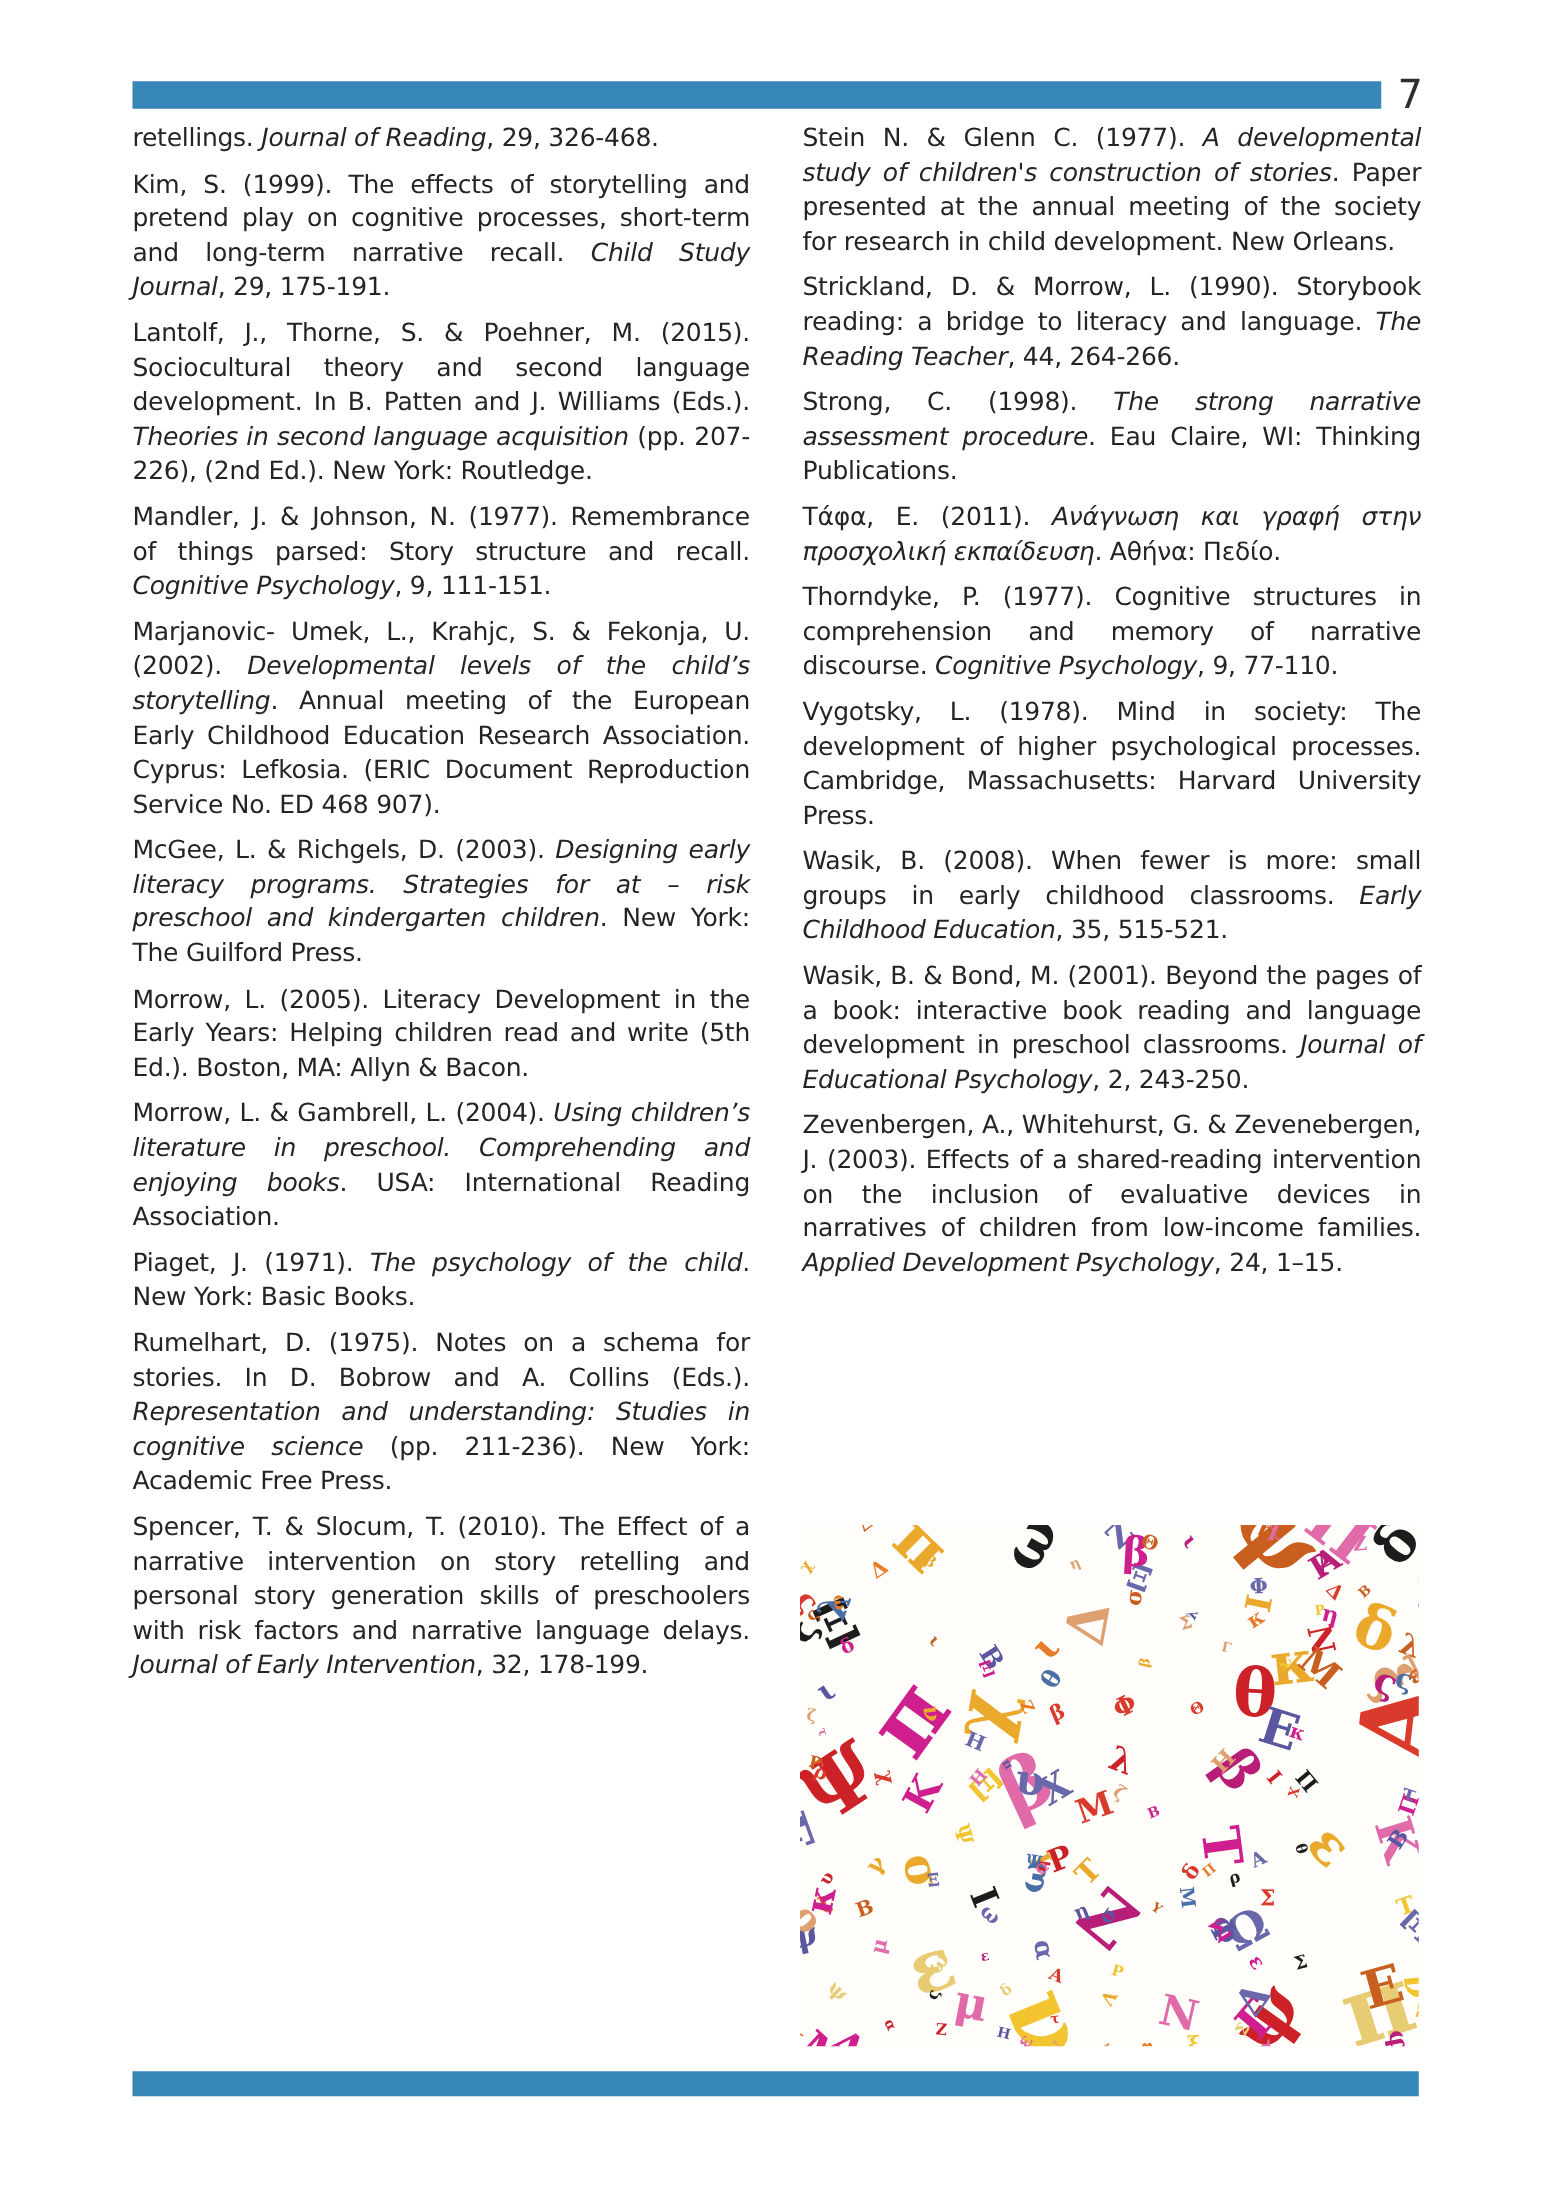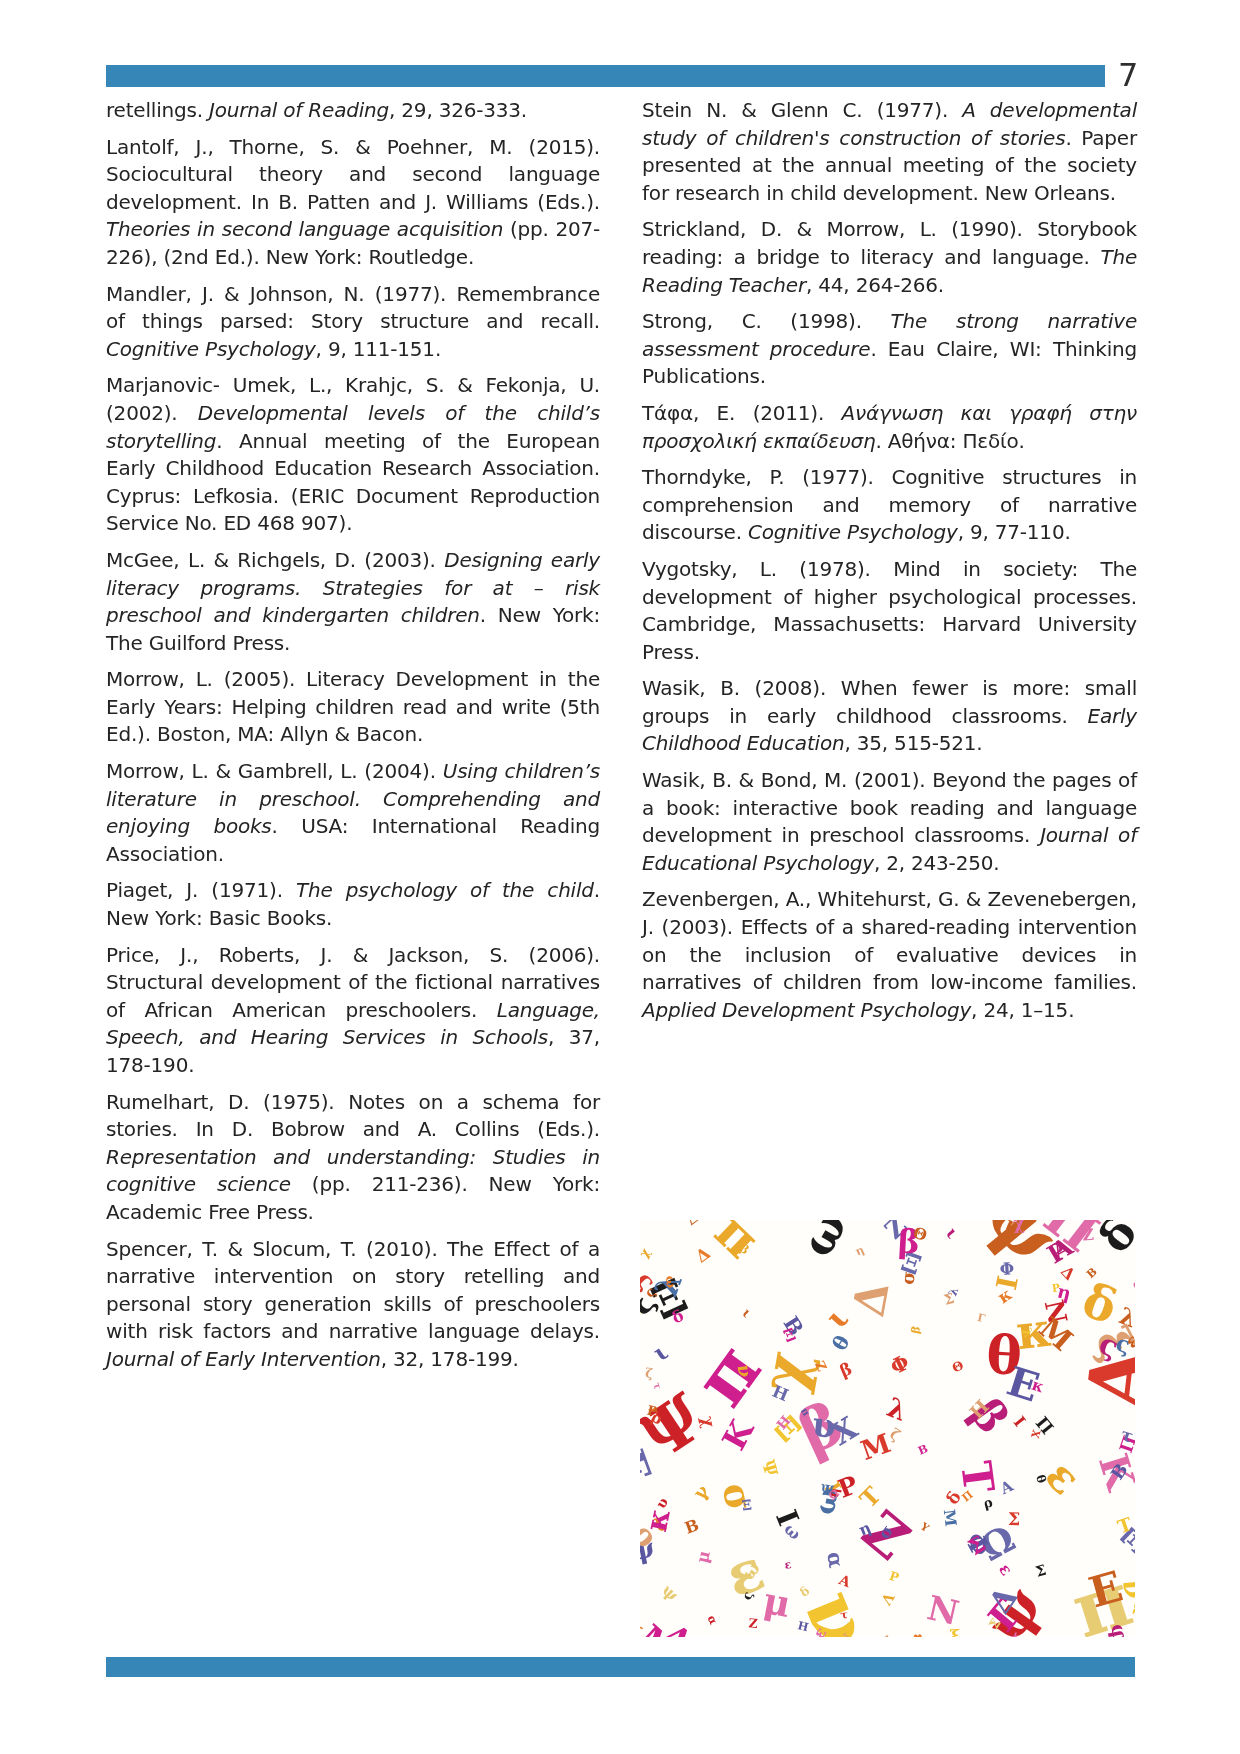--- a/index.html
+++ b/index.html
@@ -47,29 +47,29 @@
 </head>
 <body>
 
 <div class="page">
 
   <div class="top-bar"></div>
 
   <div class="page-number">7</div>
 
   <div class="col col-left">
-      <p class="ref"><span>retellings. </span><i>Journal of Reading</i><span>, 29, 326-333.</span></p>
+      <p class="ref"><span>retellings. </span><i>Journal of Reading</i><span>, 29, 326-468.</span></p>
+      <p class="ref"><span>Kim, S. (1999). The effects of storytelling and pretend play on cognitive processes, short-term and long-term narrative recall. </span><i>Child Study Journal</i><span>, 29, 175-191.</span></p>
       <p class="ref"><span>Lantolf, J., Thorne, S. &amp; Poehner, M. (2015). Sociocultural theory and second language development. In B. Patten and J. Williams (Eds.). </span><i>Theories in second language acquisition</i><span> (pp. 207-226), (2nd Ed.). New York: Routledge.</span></p>
       <p class="ref"><span>Mandler, J. &amp; Johnson, N. (1977). Remembrance of things parsed: Story structure and recall. </span><i>Cognitive Psychology</i><span>, 9, 111-151.</span></p>
       <p class="ref"><span>Marjanovic- Umek, L., Krahjc, S. &amp; Fekonja, U. (2002). </span><i>Developmental levels of the child’s storytelling</i><span>. Annual meeting of the European Early Childhood Education Research Association. Cyprus: Lefkosia. (ERIC Document Reproduction Service No. ED 468 907).</span></p>
       <p class="ref"><span>McGee, L. &amp; Richgels, D. (2003). </span><i>Designing early literacy programs. Strategies for at – risk preschool and kindergarten children</i><span>. New York: The Guilford Press.</span></p>
       <p class="ref"><span>Morrow, L. (2005). Literacy Development in the Early Years: Helping children read and write (5th Ed.). Boston, MA: Allyn &amp; Bacon.</span></p>
       <p class="ref"><span>Morrow, L. &amp; Gambrell, L. (2004). </span><i>Using children’s literature in preschool. Comprehending and enjoying books</i><span>. USA: International Reading Association.</span></p>
       <p class="ref"><span>Piaget, J. (1971). </span><i>The psychology of the child</i><span>. New York: Basic Books.</span></p>
-      <p class="ref"><span>Price, J., Roberts, J. &amp; Jackson, S. (2006). Structural development of the fictional narratives of African American preschoolers. </span><i>Language, Speech, and Hearing Services in Schools</i><span>, 37, 178-190.</span></p>
       <p class="ref"><span>Rumelhart, D. (1975). Notes on a schema for stories. In D. Bobrow and A. Collins (Eds.). </span><i>Representation and understanding: Studies in cognitive science</i><span> (pp. 211-236). New York: Academic Free Press.</span></p>
       <p class="ref"><span>Spencer, T. &amp; Slocum, T. (2010). The Effect of a narrative intervention on story retelling and personal story generation skills of preschoolers with risk factors and narrative language delays. </span><i>Journal of Early Intervention</i><span>, 32, 178-199.</span></p>
     </div>
 
   <div class="col col-right">
       <p class="ref"><span>Stein N. &amp; Glenn C. (1977). </span><i>A developmental study of children's construction of stories</i><span>. Paper presented at the annual meeting of the society for research in child development. New Orleans.</span></p>
       <p class="ref"><span>Strickland, D. &amp; Morrow, L. (1990). Storybook reading: a bridge to literacy and language. </span><i>The Reading Teacher</i><span>, 44, 264-266.</span></p>
       <p class="ref"><span>Strong, C. (1998). </span><i>The strong narrative assessment procedure</i><span>. Eau Claire, WI: Thinking Publications.</span></p>
       <p class="ref"><span>Τάφα, Ε. (2011). </span><i>Ανάγνωση και γραφή στην προσχολική εκπαίδευση</i><span>. Αθήνα: Πεδίο.</span></p>
       <p class="ref"><span>Thorndyke, P. (1977). Cognitive structures in comprehension and memory of narrative discourse. </span><i>Cognitive Psychology</i><span>, 9, 77-110.</span></p>

